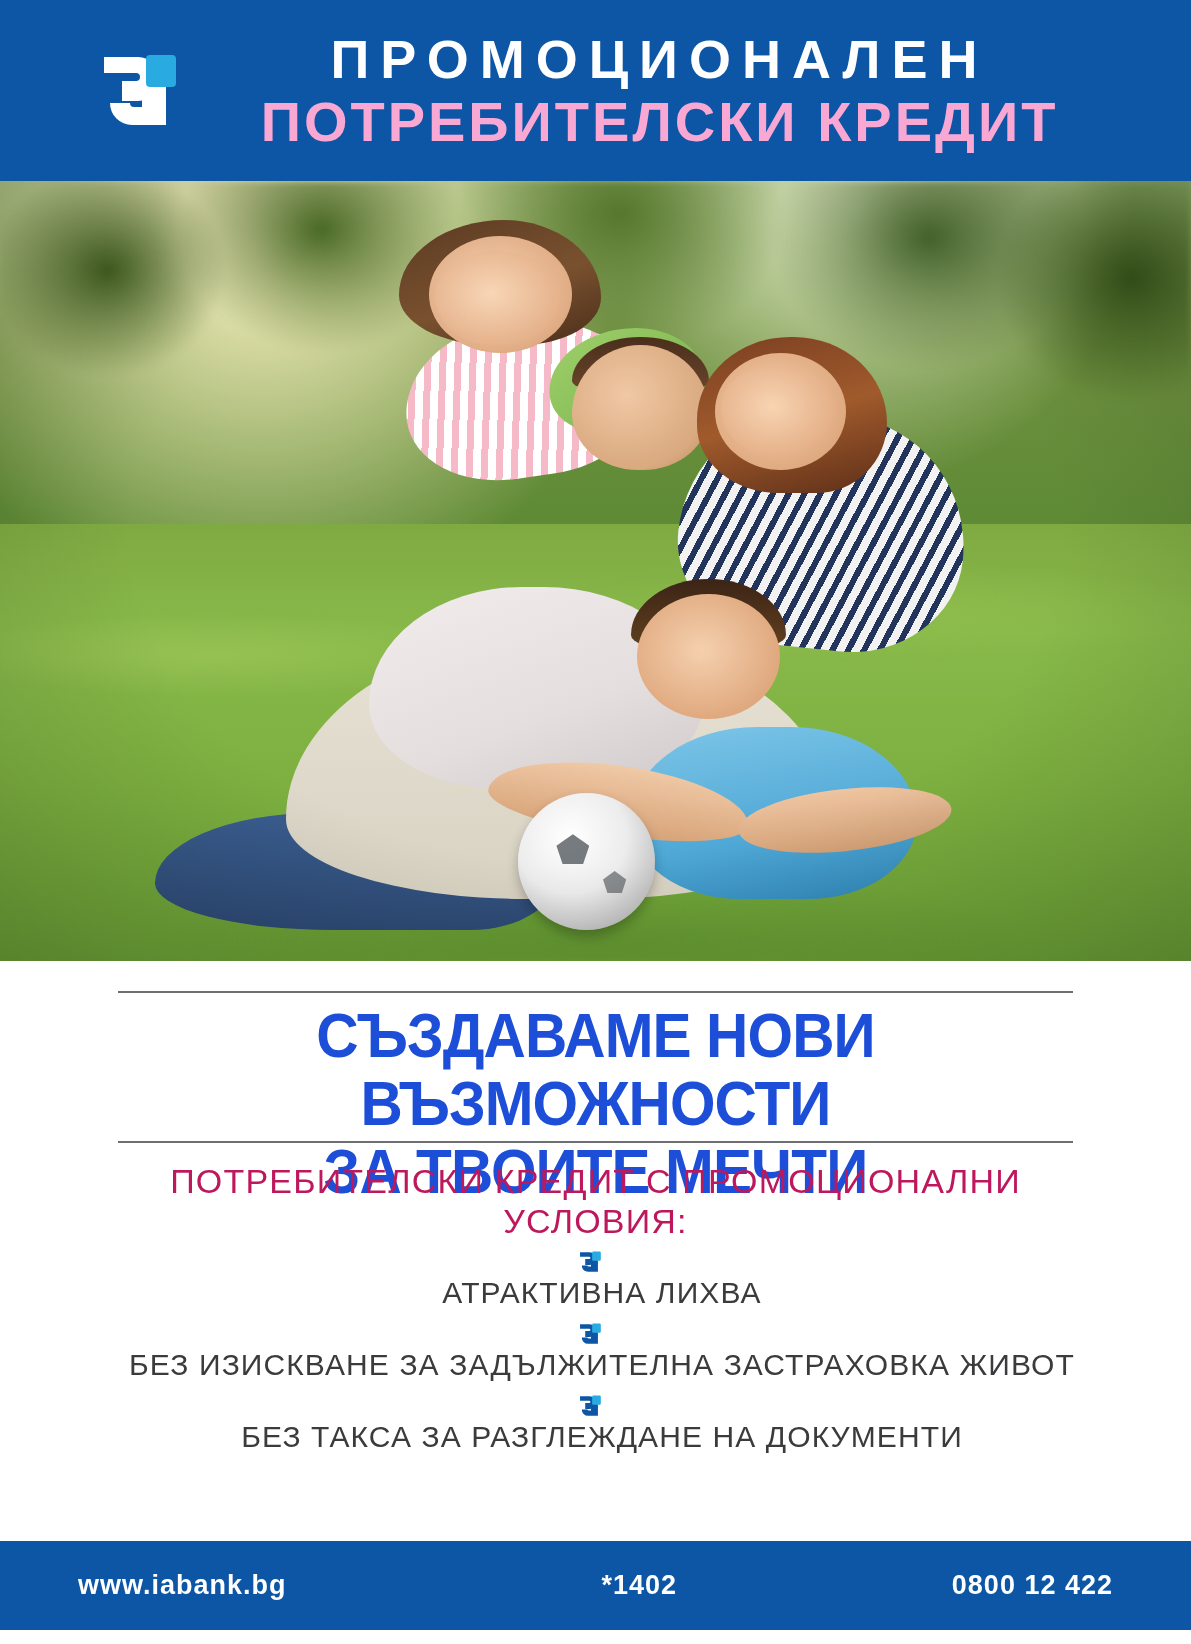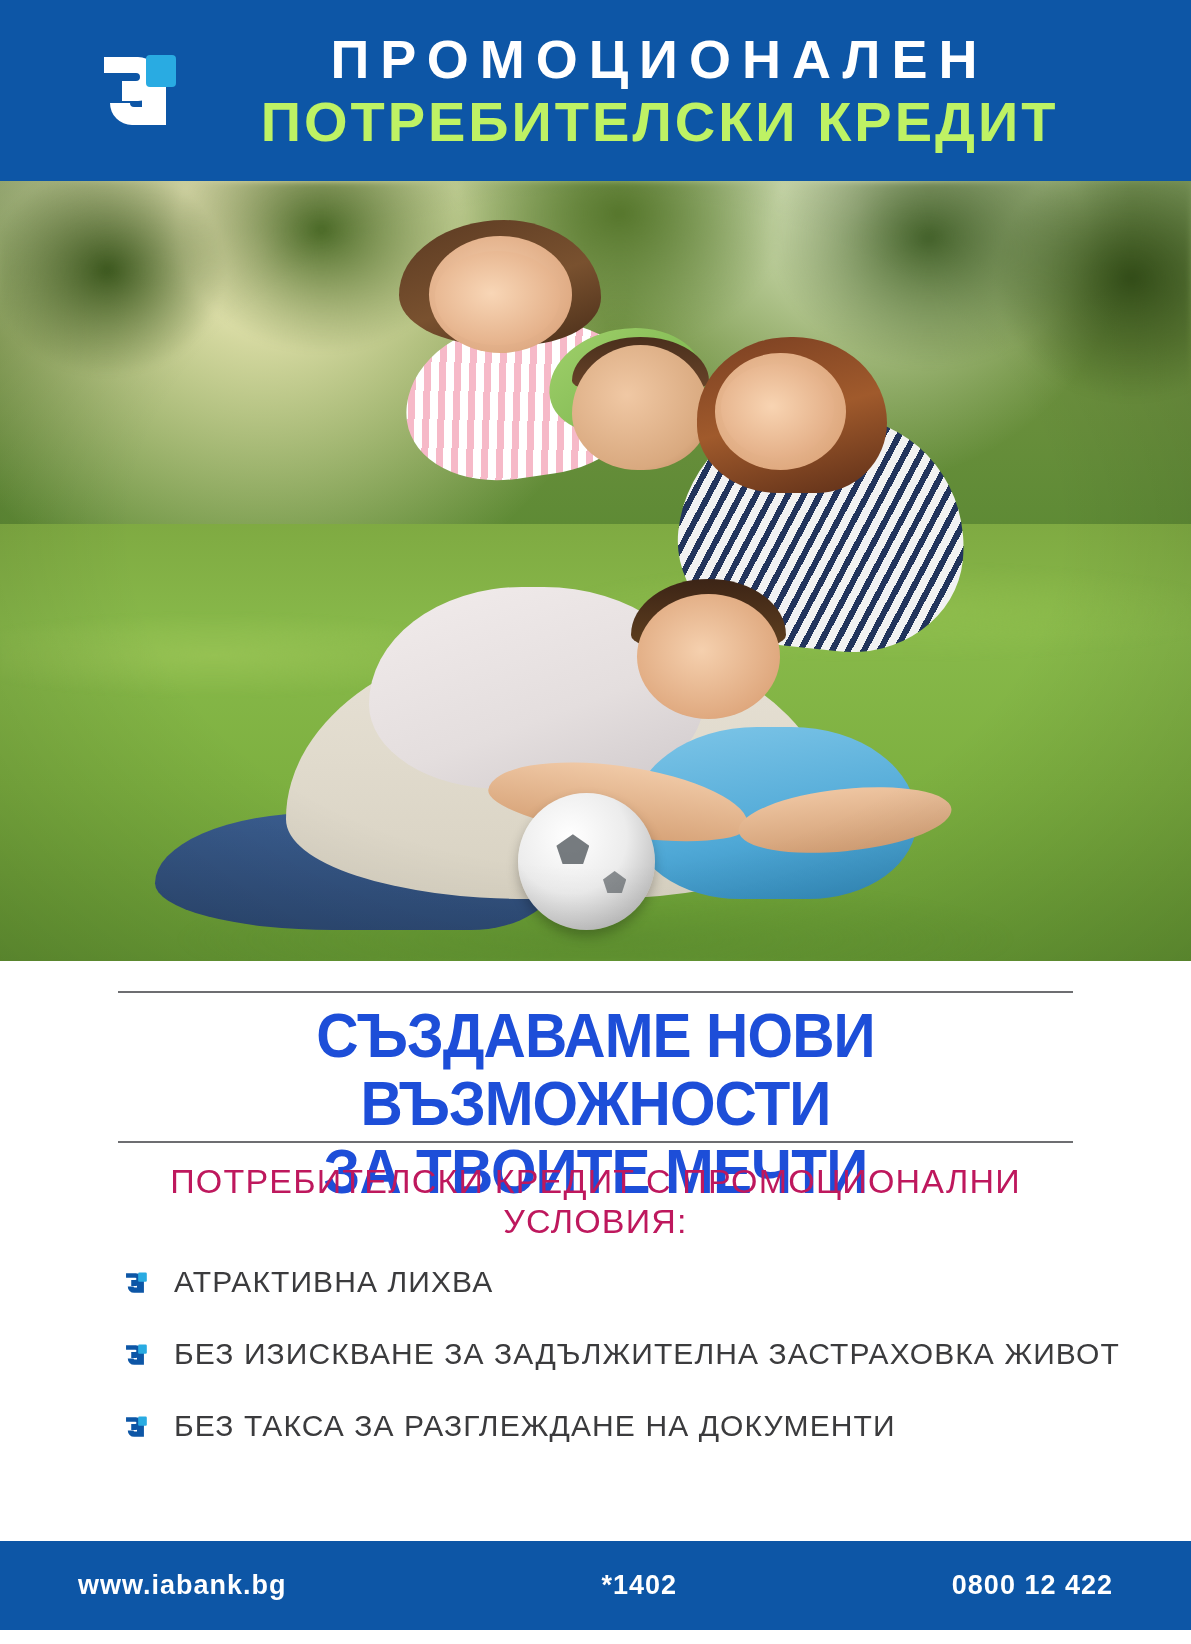--- a/index.html
+++ b/index.html
@@ -49,21 +49,21 @@
   .header-line1 {
     color: #ffffff;
     font-weight: bold;
     font-size: 54px;
     line-height: 58px;
     letter-spacing: 11px;
     white-space: nowrap;
     font-family: "Liberation Sans", sans-serif;
   }
   .header-line2 {
-    color: #bef264;
+    color: #f9a8d4;
     font-weight: bold;
     font-size: 56px;
     line-height: 60px;
     letter-spacing: 3px;
     white-space: nowrap;
     margin-top: 4px;
     font-family: "Liberation Sans", sans-serif;
   }
 
   
@@ -319,20 +319,21 @@
   .bullets {
     position: absolute;
     left: 122px;
     top: 285px;
     width: 960px;
   }
   .bullet {
     display: flex;
     align-items: center;
     height: 72px;
+    flex-direction: column;
   }
   .bullet-icon {
     flex: 0 0 auto;
     width: 30px;
     height: 30px;
     margin-right: 22px;
     position: relative;
     top: 1px;
   }
   .bullet-text {

